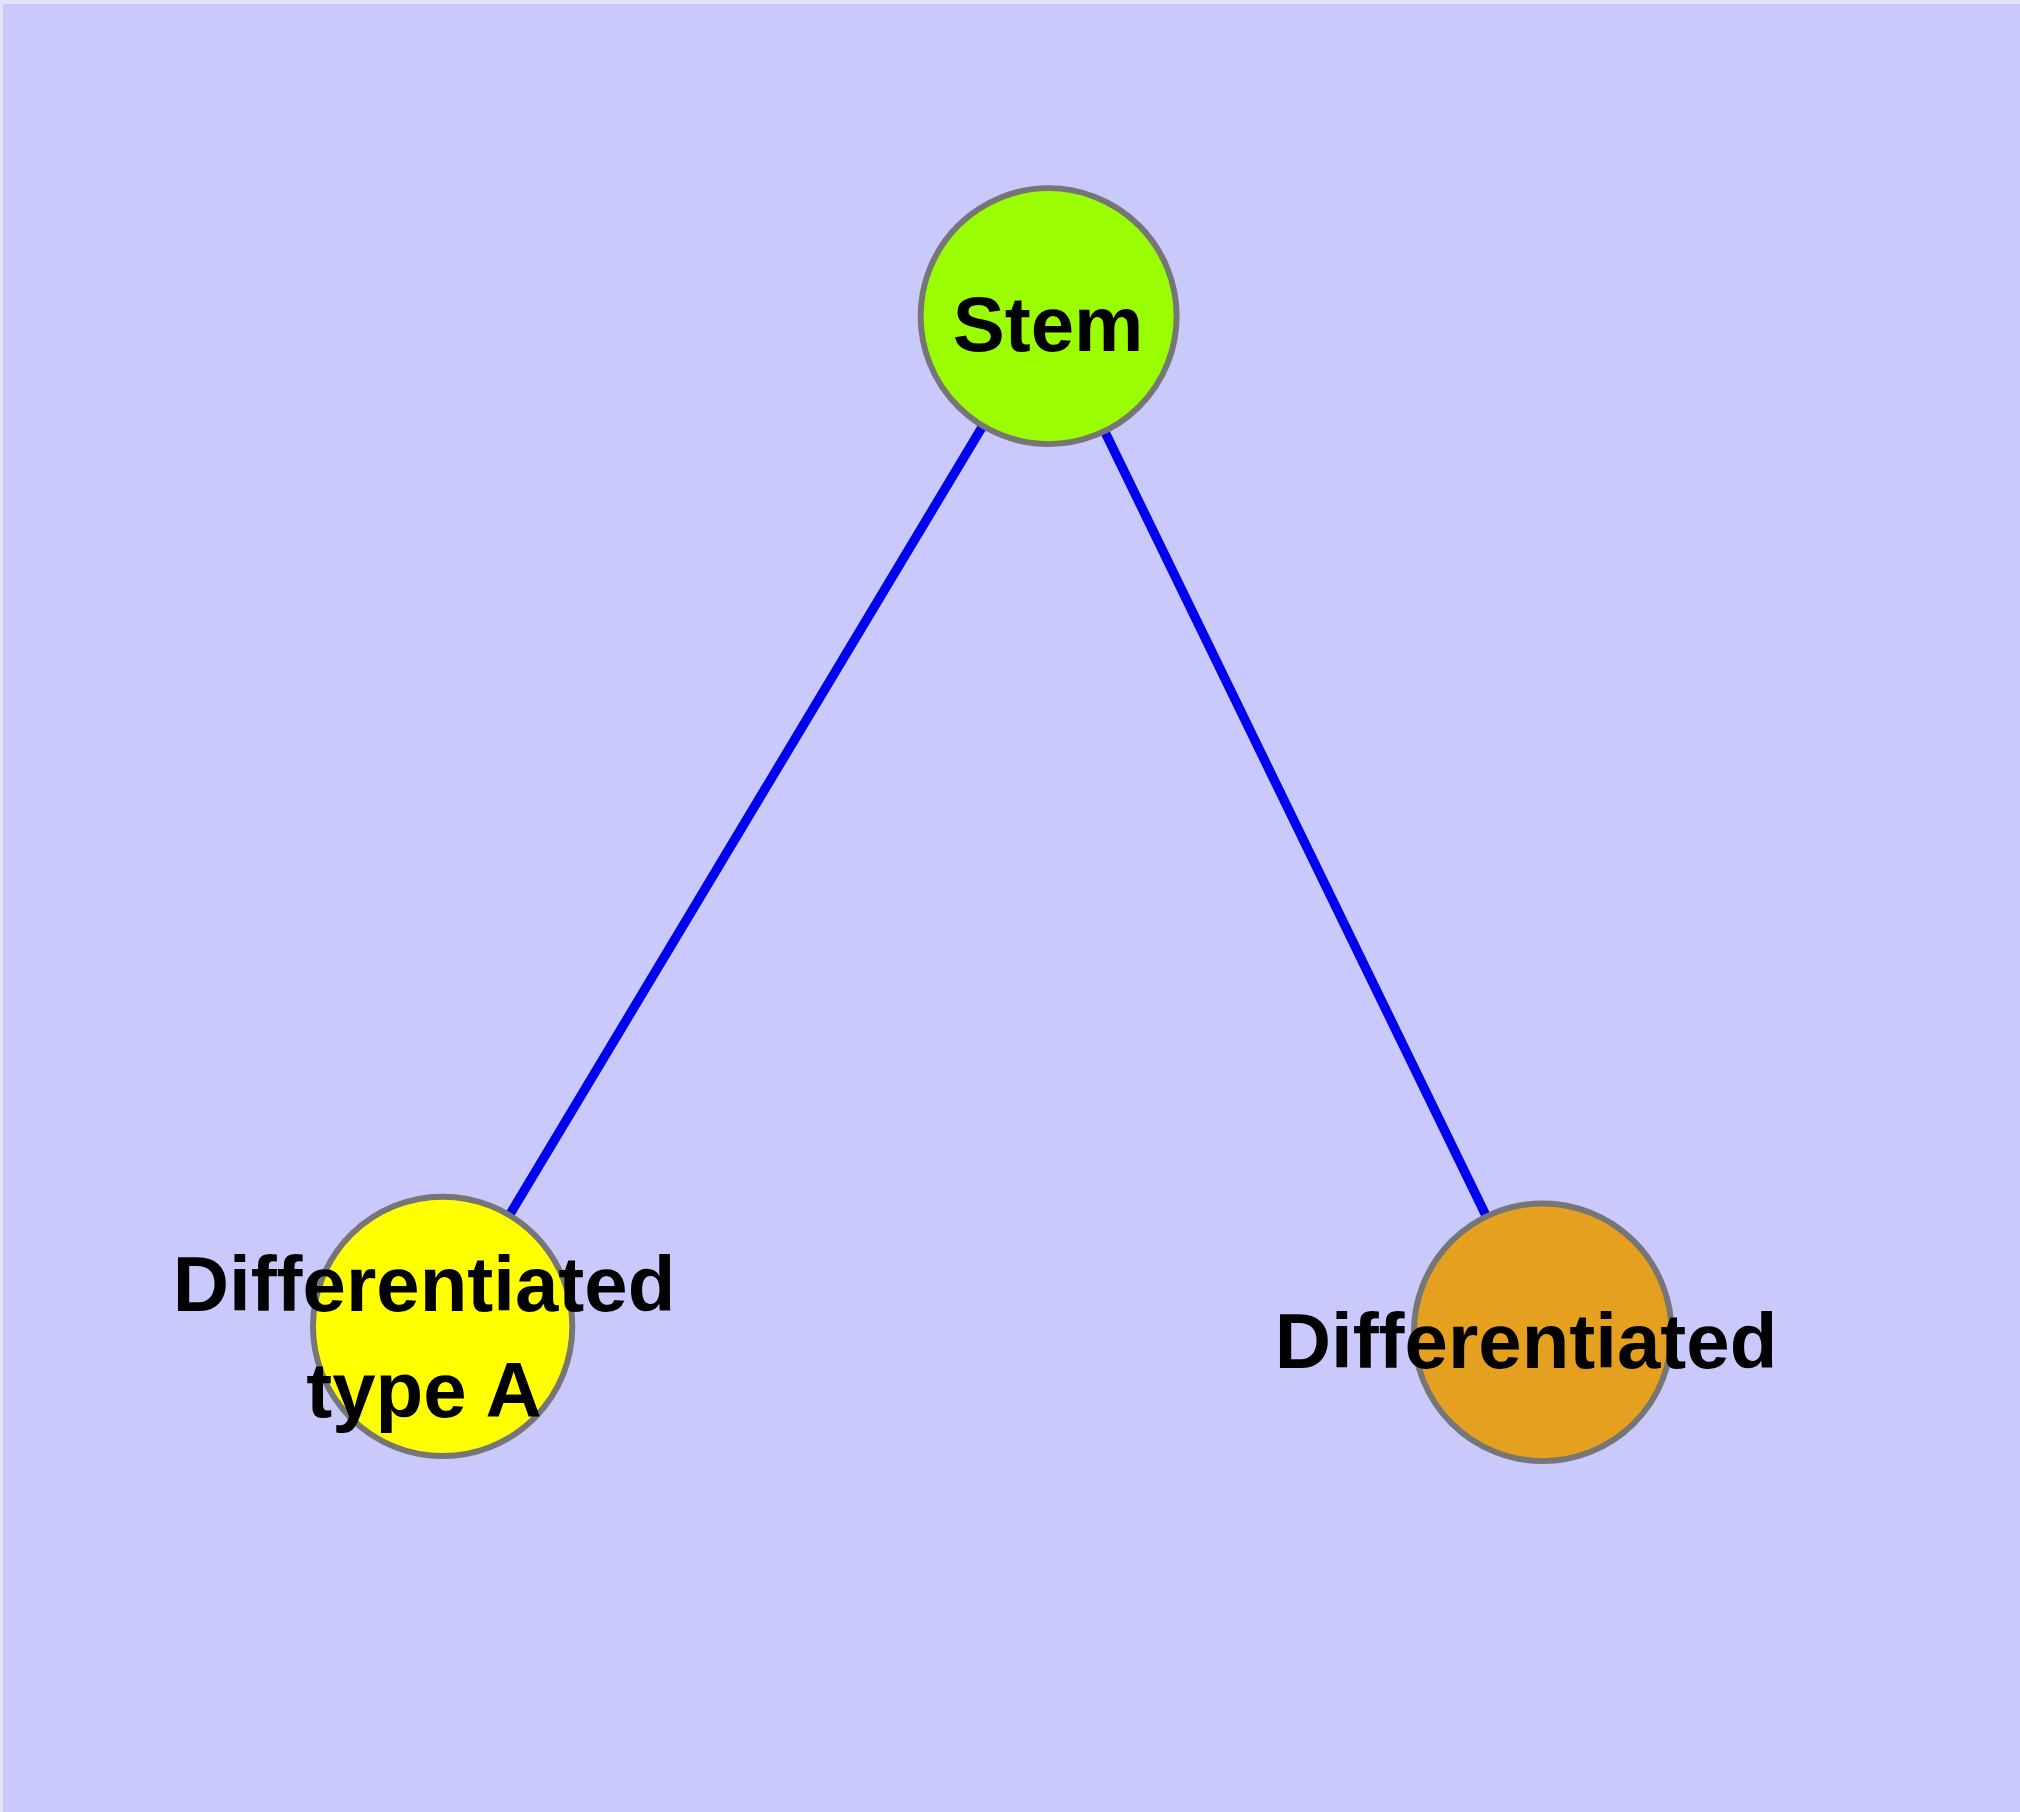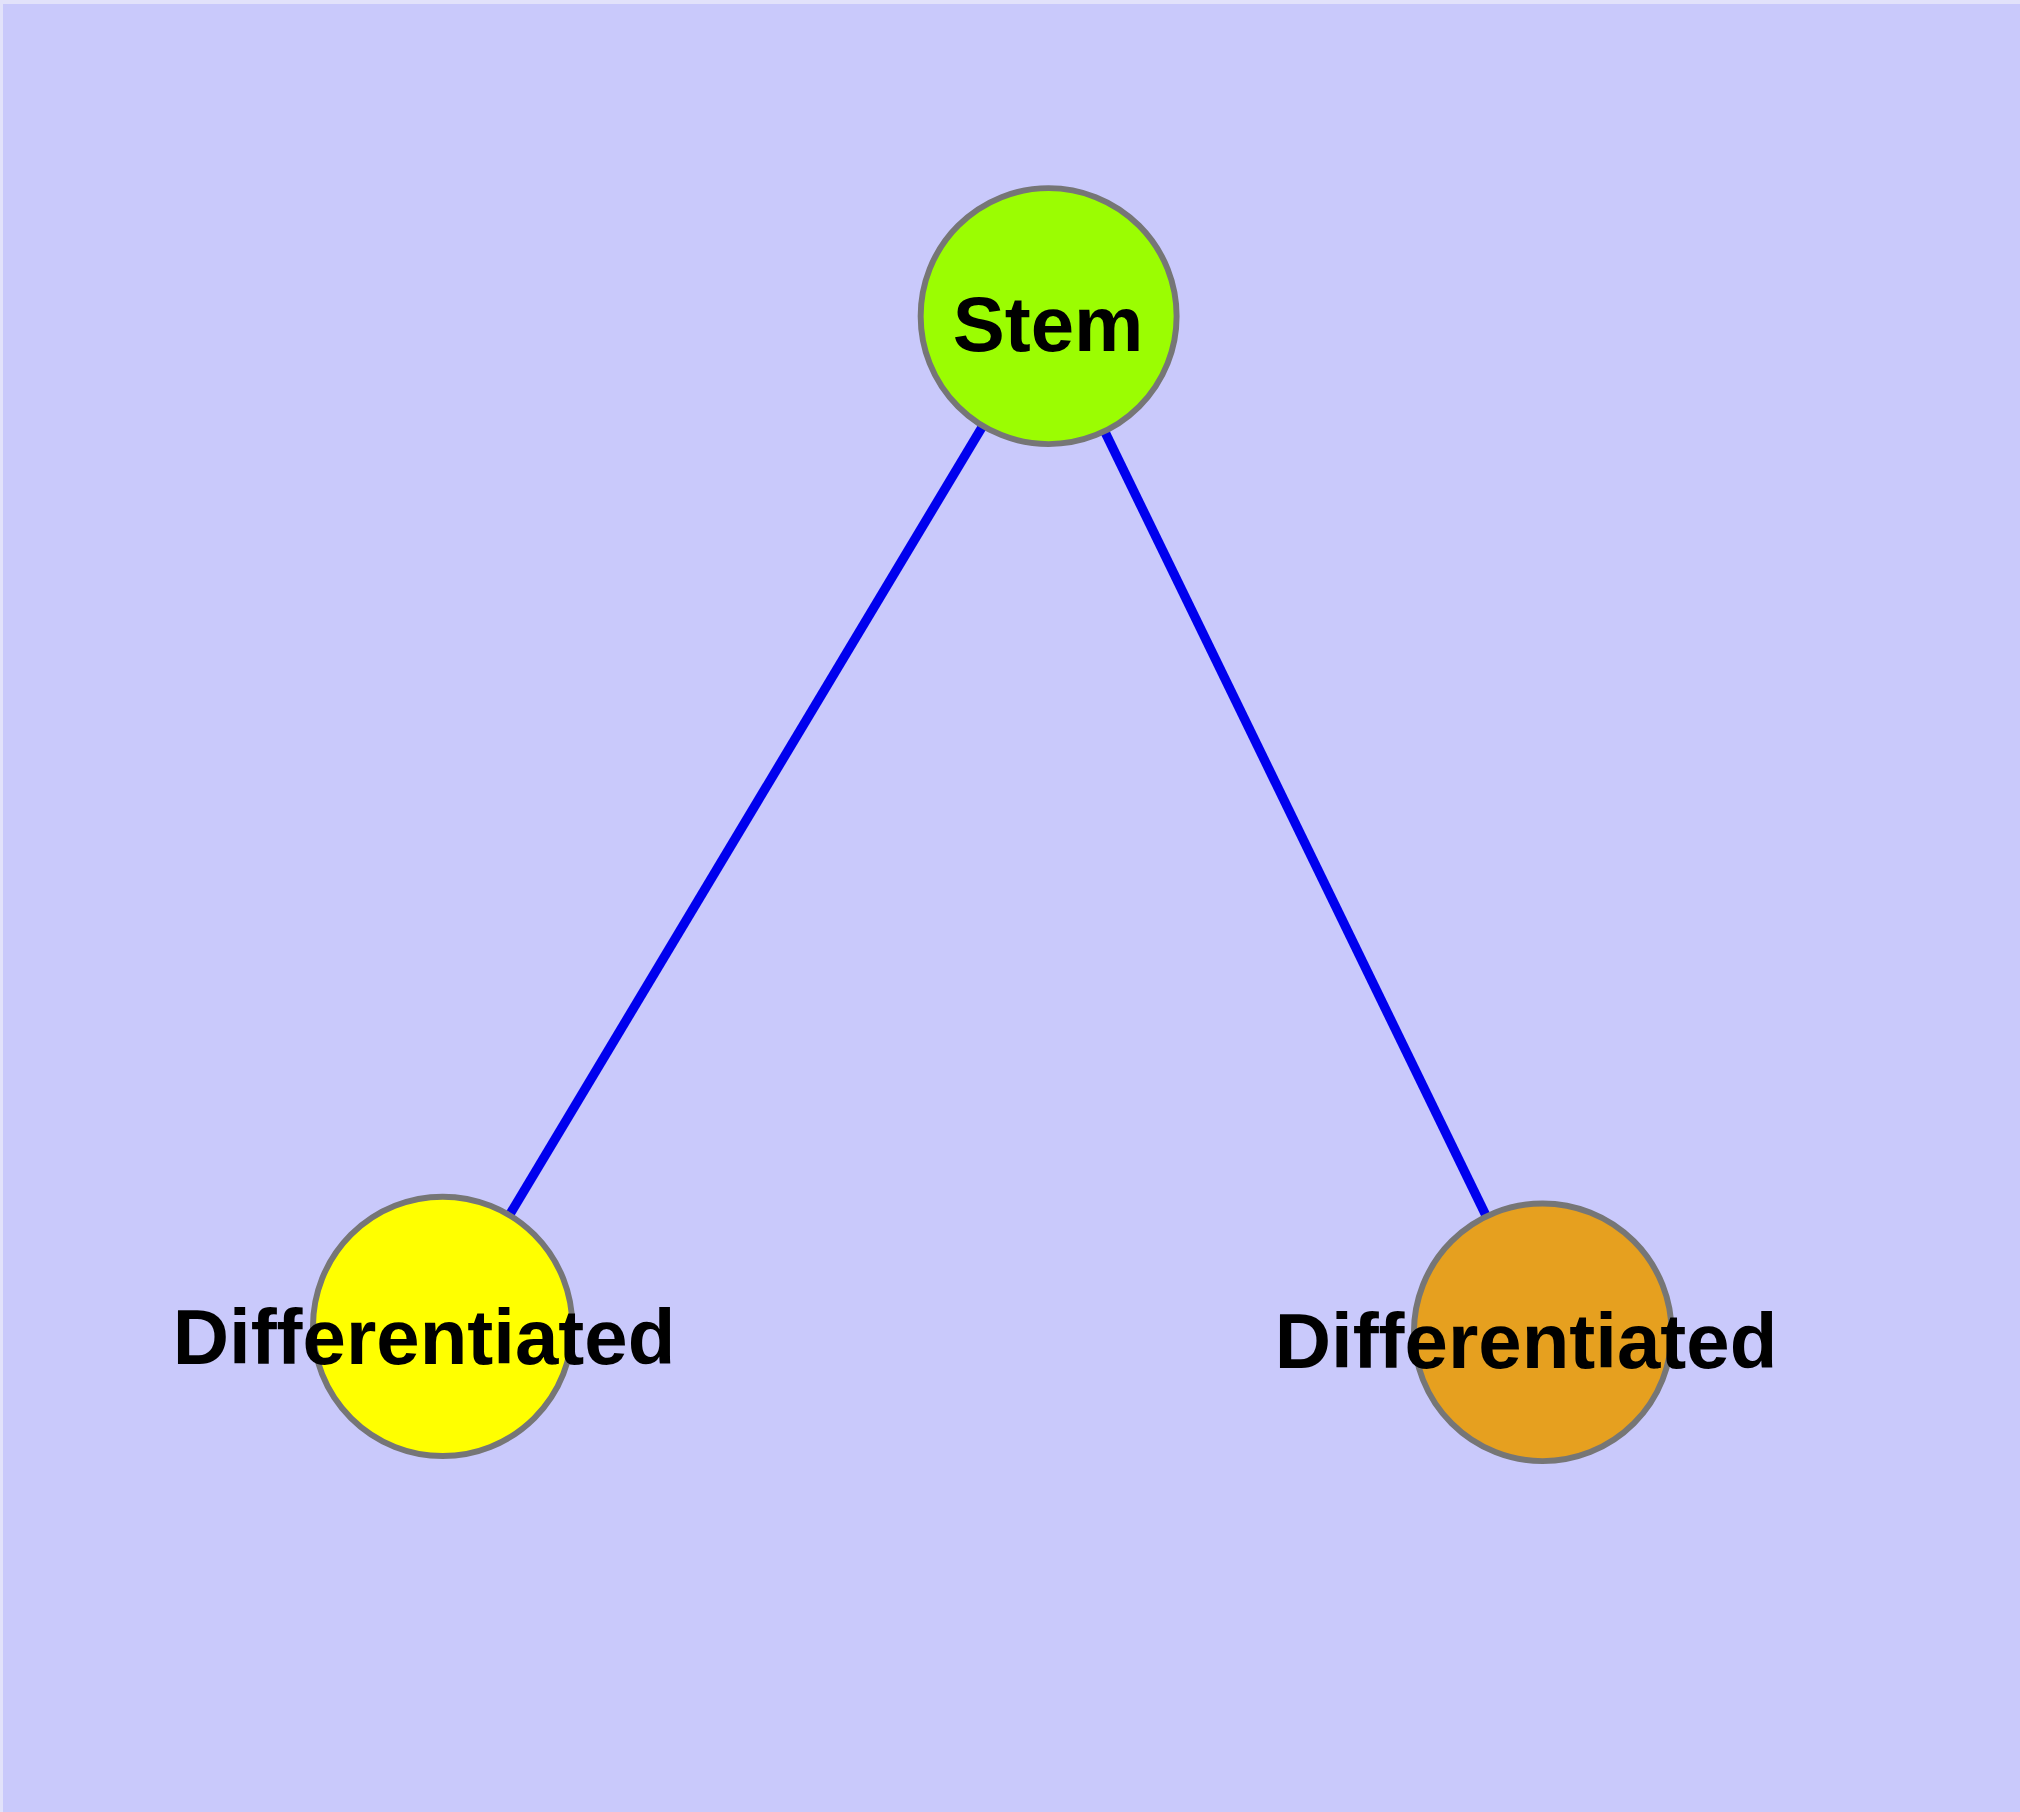--- a/index.html
+++ b/index.html
@@ -60,20 +60,21 @@
     <circle cx="522" cy="1565" r="153" stroke="#767676" stroke-width="7" fill="#FFFF00"></circle>
     <circle cx="1820" cy="1572" r="152" stroke="#767676" stroke-width="7" fill="#E6A01F"></circle>
   </svg>
 
   <div class="node-label" style="left:1048px; top:318px;">
     <span>Stem</span>
   </div>
 
   <div class="node-label" style="left:424px; top:1331px;">
     <span>Differentiated</span>
+    <span>type A</span>
   </div>
 
   <div class="node-label" style="left:1526px; top:1335px;">
     <span>Differentiated</span>
   </div>
 
   <div class="window-edge-top"></div>
   <div class="window-edge-left"></div>
 
 </div>

